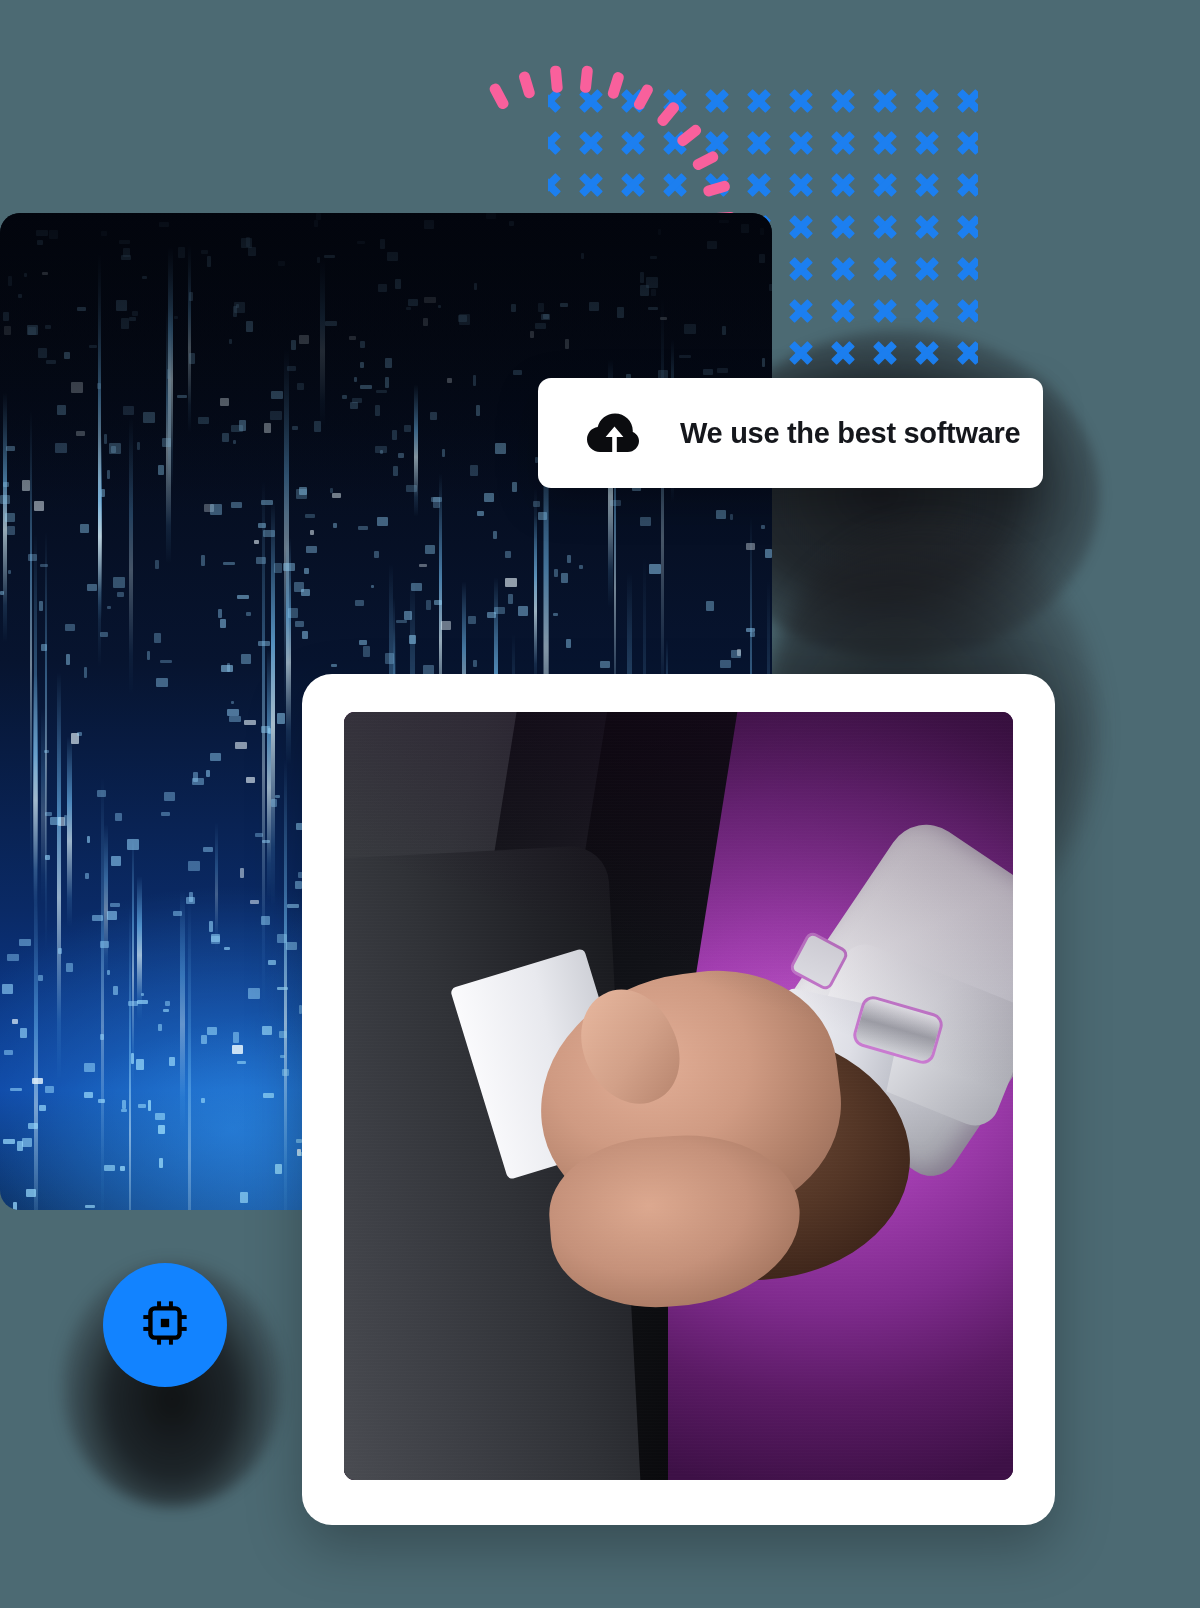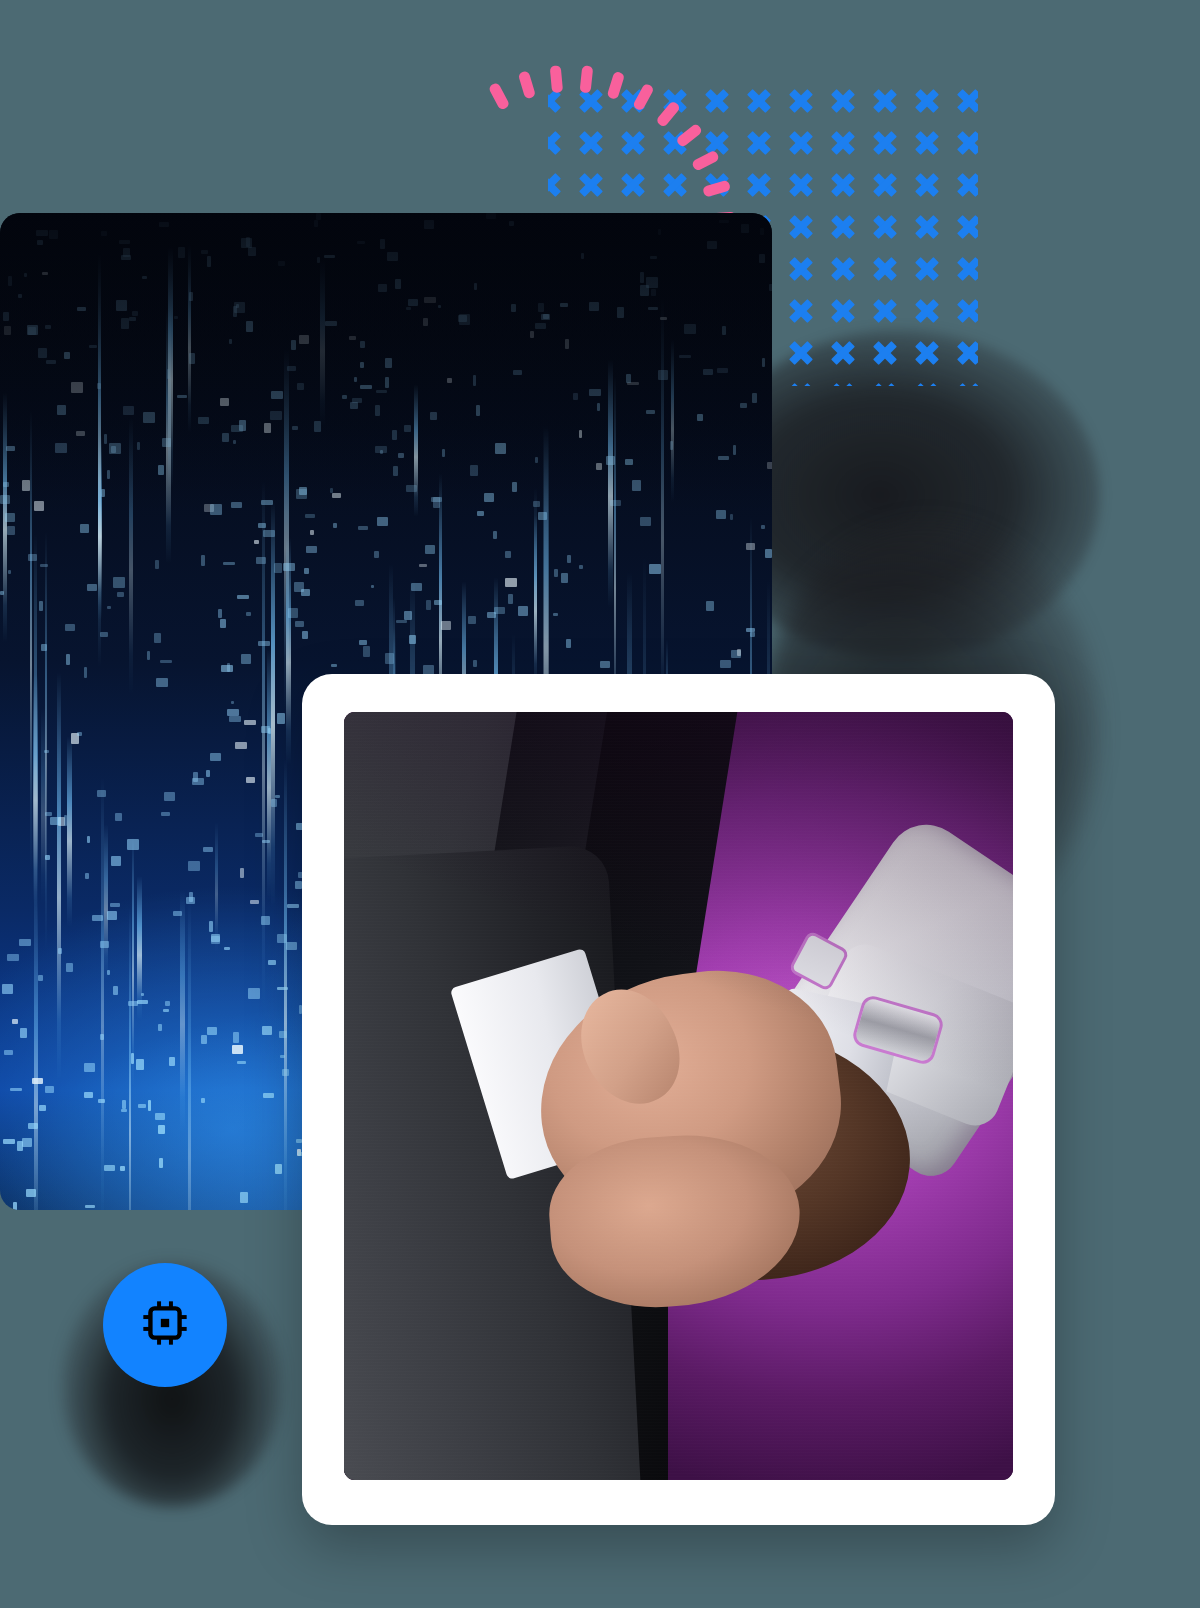--- a/index.html
+++ b/index.html
@@ -1109,20 +1109,29 @@
         <div class="blk" style="left: 131px; top: 840px; width: 3px; height: 11px; opacity: 0.88;"></div>
         <div class="blk" style="left: 246px; top: 108px; width: 7px; height: 11px; opacity: 0.5;"></div>
         <div class="blk" style="left: 198px; top: 204px; width: 11px; height: 7px; opacity: 0.3;"></div>
         <div class="blk" style="left: 77px; top: 94px; width: 9px; height: 4px; opacity: 0.5;"></div>
         <div class="blk" style="left: 282px; top: 856px; width: 7px; height: 7px; opacity: 0.6;"></div>
       </div>
     <div class="glow"></div>
     <div class="dk" style="left:0;top:0;right:0;height:300px;background:linear-gradient(180deg,rgba(2,5,13,.85),rgba(2,5,13,0));"></div>
   </div>
 
+  <div class="card">
+    <div class="ico">
+      <svg width="54" height="44" viewBox="0 0 54 44" aria-hidden="true">
+        <path d="M15 41c-7.2 0-13-5.6-13-12.5C2 22.1 6.6 16.9 12.7 16.1 14.6 8.3 21.7 2.6 30 2.6c9.8 0 17.8 7.7 17.8 17.2 0 .4 0 .8-.1 1.2C51.4 22.4 54 25.9 54 30c0 6-5 11-11.3 11H15z" fill="#0b0c0f"></path>
+        <path d="M27.2 41.5V26h-6.6l8.9-10.4L38.4 26h-6.6v15.5z" fill="#ffffff"></path>
+      </svg>
+    </div>
+    <div class="ctxt">We use the best software</div>
+  </div>
 
   <div class="frame">
     <div class="photo">
       <div class="bg"></div>
       <div class="robot"></div>
       <div class="robot2"></div>
       <div class="joint2"></div>
       <div class="suit"></div>
       <div class="lapel"></div>
       <div class="lapel2"></div>

